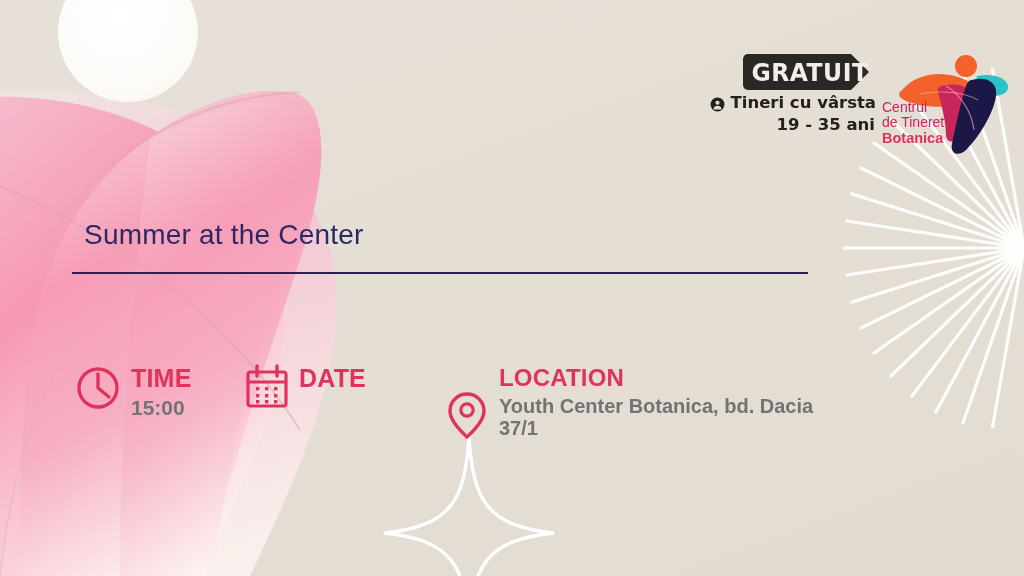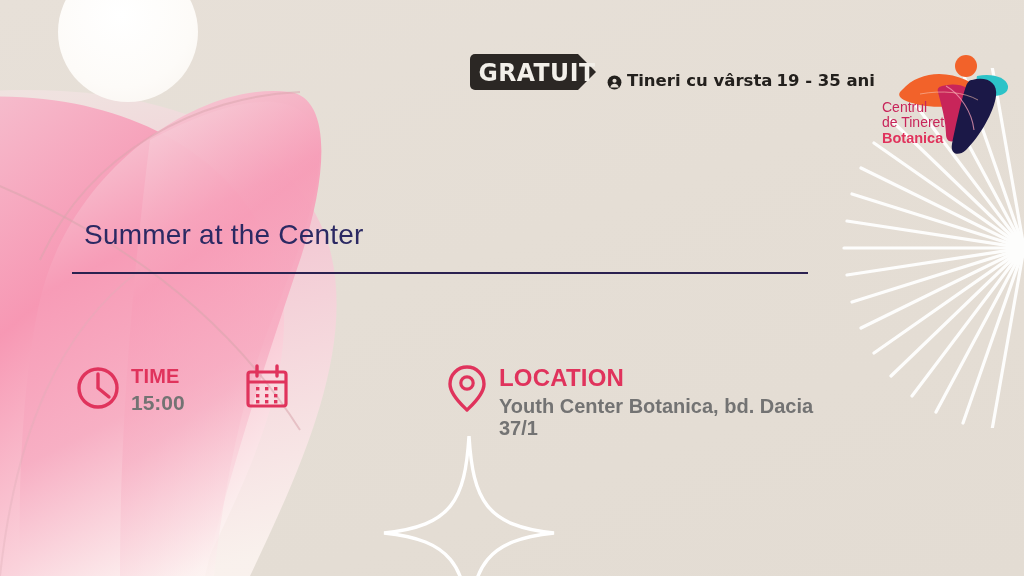--- a/index.html
+++ b/index.html
@@ -60,21 +60,21 @@
     width: 175px;
     height: 200px;
   }
 
   
   #topright {
     position: absolute;
     right: 148px;
     top: 54px;
     display: flex;
-    flex-direction: row;
+    flex-direction: column;
     align-items: flex-end;
     gap: 4px;
   }
   #gratuit-badge {
     position: relative;
     height: 36px;
     display: flex;
     align-items: center;
   }
   #gratuit-shape {
@@ -165,33 +165,33 @@
     display: flex;
     align-items: flex-start;
   }
   .info-item {
     display: flex;
     align-items: flex-start;
     gap: 9px;
   }
   .info-item.time { width: 168px; }
   .info-item.date { width: 200px; }
-  .info-item.location { width: 380px; }
+  .info-item.location { width: 380px; align-items: flex-end; }
   .info-icon {
     flex: 0 0 auto;
     width: 46px;
     height: 50px;
     margin-top: 3px;
   }
   .info-text {
     padding-top: 6px;
   }
   .info-label {
     color: #e0335c;
-    font-size: 20px;
+    font-size: 25px;
     font-weight: bold;
     letter-spacing: 0.2px;
     line-height: 1;
     margin: 0;
   }
   .info-value {
     color: #737373;
     font-size: 21px;
     font-weight: bold;
     line-height: 1.12;
@@ -340,20 +340,21 @@
           <rect x="30" y="24" width="3.4" height="3.4"></rect>
           <rect x="12" y="31" width="3.4" height="3.4"></rect>
           <rect x="21" y="31" width="3.4" height="3.4"></rect>
           <rect x="30" y="31" width="3.4" height="3.4"></rect>
           <rect x="12" y="37" width="3.4" height="3.4"></rect>
           <rect x="21" y="37" width="3.4" height="3.4"></rect>
           <rect x="30" y="37" width="3.4" height="3.4"></rect>
         </g>
       </svg>
       <div class="info-text">
+        <p class="info-label">DATE</p>
       </div>
     </div>
 
     <div class="info-item location">
       <svg class="info-icon" viewBox="0 0 46 50">
         <path d="M 23,4 C 32.4,4 40,11.6 40,21 C 40,32 27,43 23,47 C 19,43 6,32 6,21 C 6,11.6 13.6,4 23,4 Z" fill="none" stroke="#e0335c" stroke-width="3.4" stroke-linejoin="round"></path>
         <circle cx="23" cy="20" r="6.2" fill="none" stroke="#e0335c" stroke-width="3.2"></circle>
       </svg>
       <div class="info-text">
         <p class="info-label">LOCATION</p>

